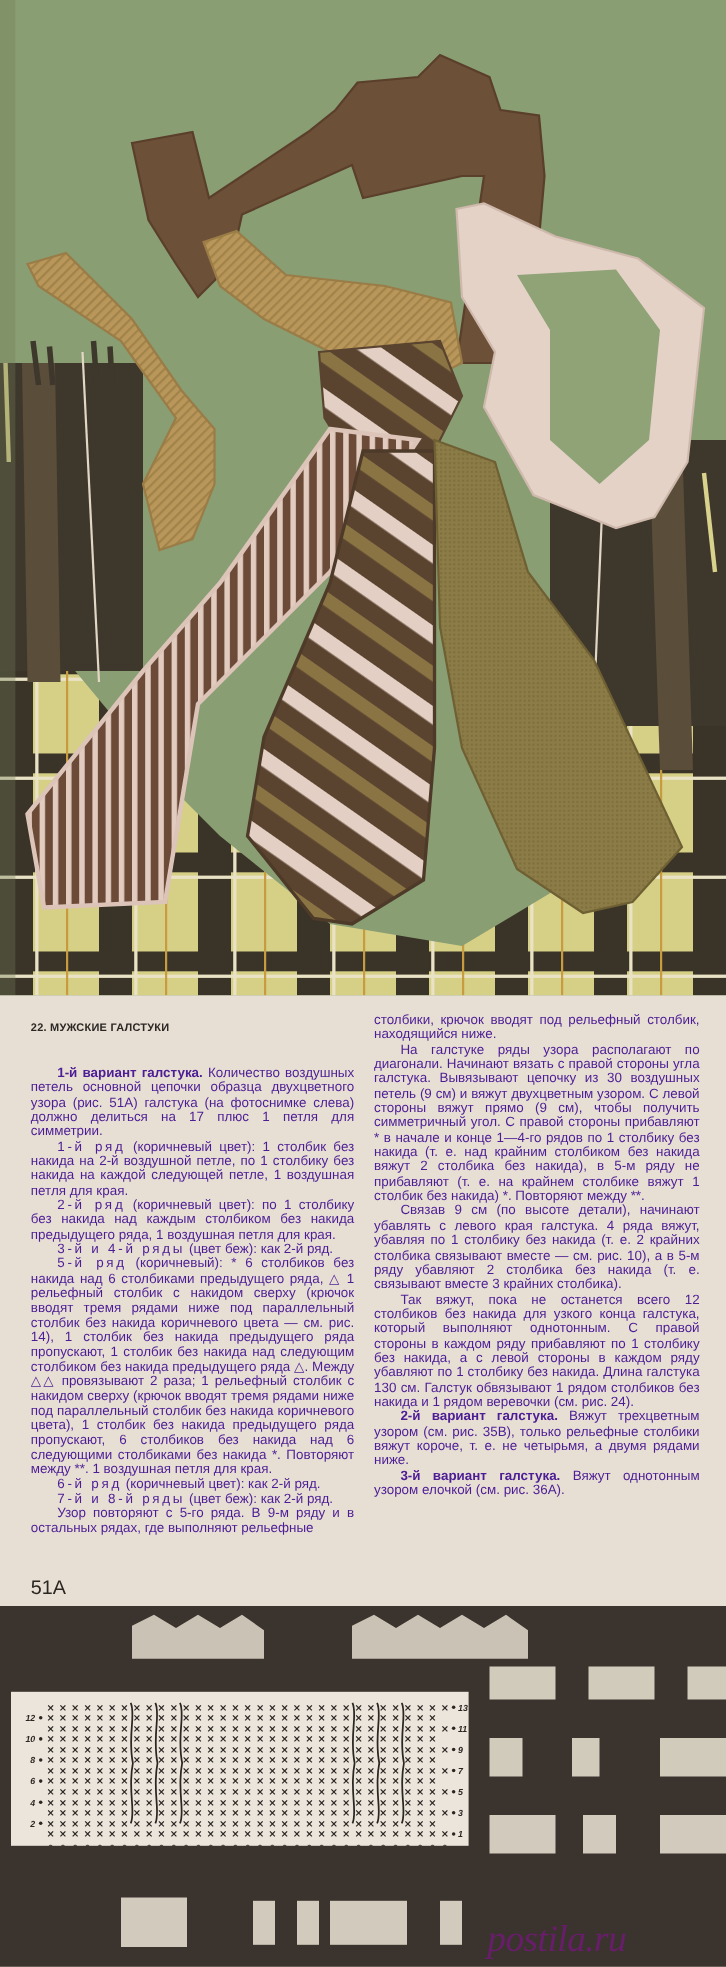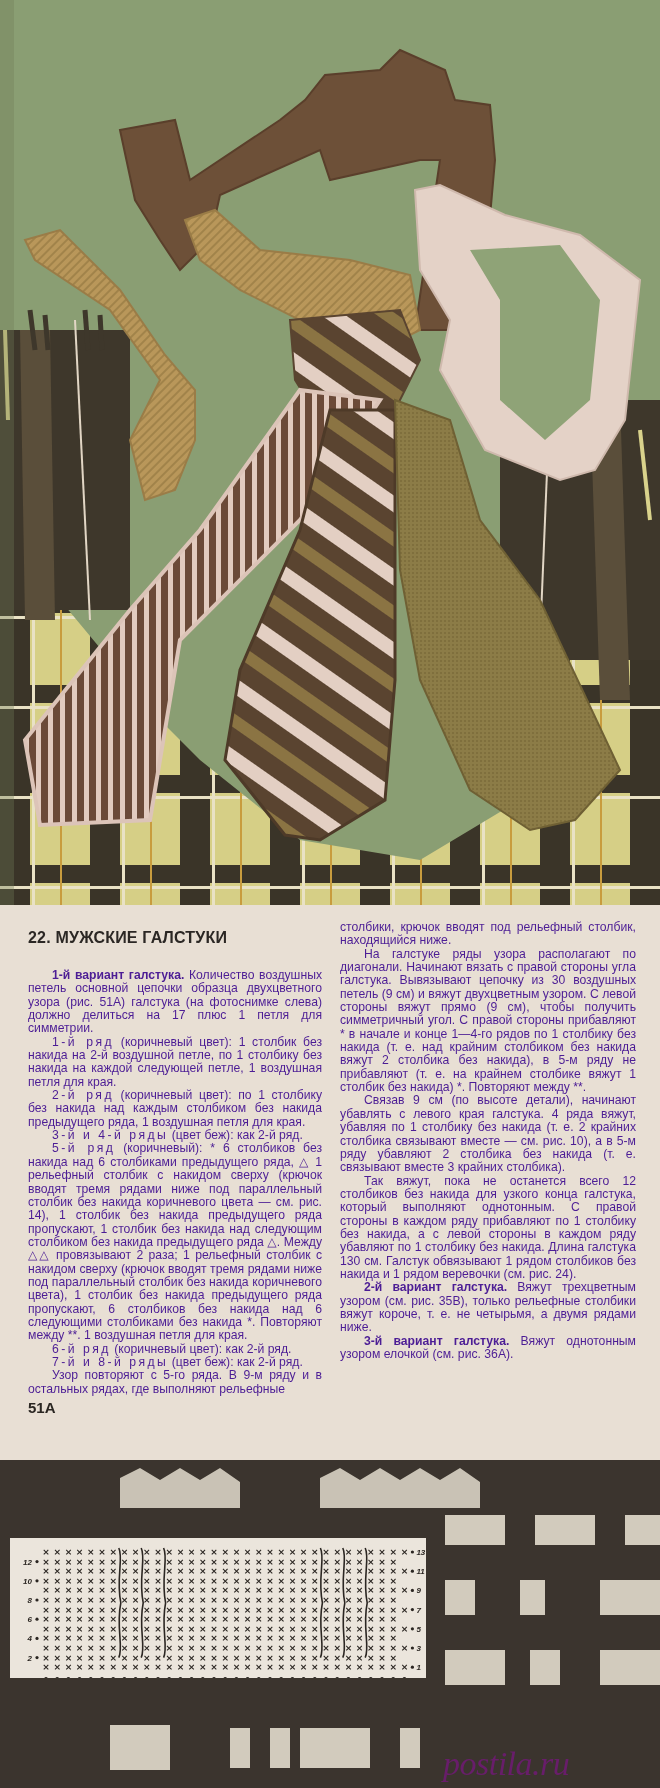--- a/index.html
+++ b/index.html
@@ -13,34 +13,34 @@
   }
   .photo svg { display: block; }
 
   
   .article {
     position: absolute; left: 0; top: 905px; width: 660px; height: 555px;
     background: #e8dfd4;
   }
   .article-title {
     position: absolute; left: 28px; top: 24px;
-    font-weight: bold; font-size: 16px; letter-spacing: 0.2px; color: #2b2724;
+    font-weight: bold; font-size: 10px; letter-spacing: 0.2px; color: #2b2724;
   }
   .col {
     position: absolute; font-size: 12.2px; line-height: 13.35px; text-align: justify;
     color: #4c1d95;
   }
   .col-left { left: 28px; top: 64px; width: 294px; }
   .col-right { left: 340px; top: 16px; width: 296px; }
   .col p { text-indent: 24px; margin: 0; hyphens: manual; }
   .col p.noindent { text-indent: 0; }
   .col b { font-weight: bold; }
   .spaced { letter-spacing: 2.5px; }
   .fig-label {
-    position: absolute; left: 28px; top: 494px; font-weight: bold; font-size: 15px; color: #2a2622;
+    position: absolute; left: 28px; top: 528px; font-weight: normal; font-size: 18px; color: #2a2622;
   }
 
   
   .bottom {
     position: absolute; left: 0; top: 1460px; width: 660px; height: 328px; overflow: hidden;
     background: #3b342e;
   }
   .chart-panel {
     position: absolute; left: 10px; top: 78px; width: 416px; height: 140px;
     background: #ebe5dc;

